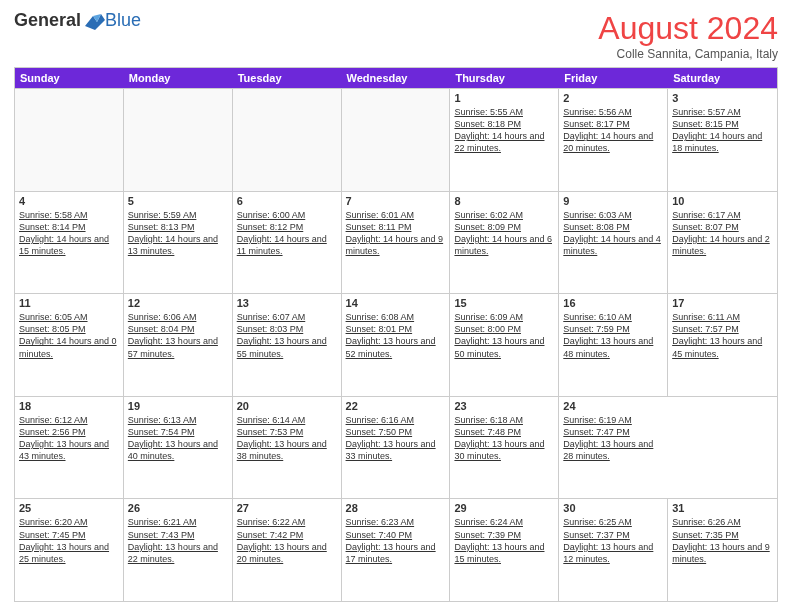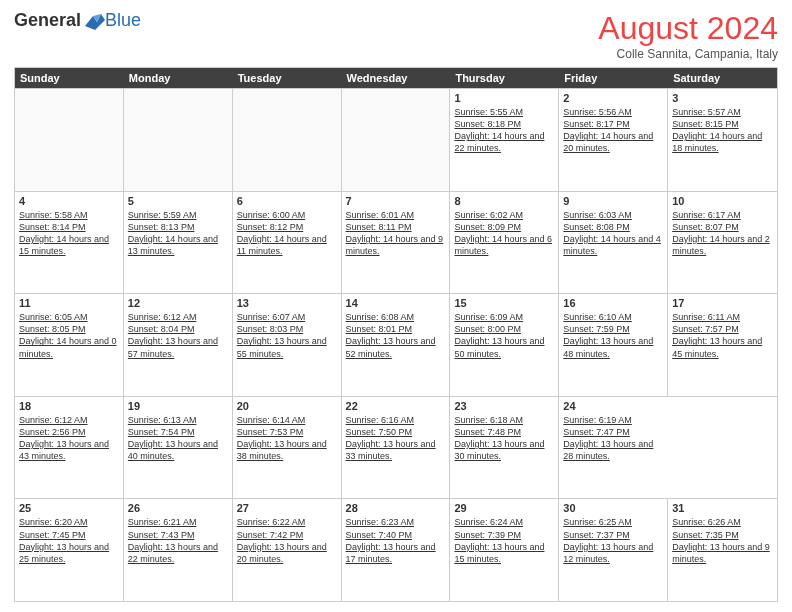--- a/index.html
+++ b/index.html
@@ -61,21 +61,21 @@
     }
     .calendar {
       flex: 1;
       display: flex;
       flex-direction: column;
       border: 1px solid #ccc;
     }
     .cal-header {
       display: grid;
       grid-template-columns: repeat(7, 1fr);
-      background: #404040;
+      background: #6d28d9;
     }
     .cal-header-cell {
       color: #fff;
       font-size: 11px;
       font-weight: bold;
       padding: 4px 5px;
       text-align: left;
     }
     .cal-body {
       flex: 1;
@@ -228,21 +228,21 @@
         <div class="cal-row">
           <div class="cal-cell">
             <span class="day-number">11</span>
             <div class="cell-text">Sunrise: 6:05 AM
 Sunset: 8:05 PM
 Daylight: 14 hours
 and 0 minutes.</div>
           </div>
           <div class="cal-cell">
             <span class="day-number">12</span>
-            <div class="cell-text">Sunrise: 6:12 AM
+            <div class="cell-text">Sunrise: 6:06 AM
 Sunset: 8:04 PM
 Daylight: 13 hours
 and 57 minutes.</div>
           </div>
           <div class="cal-cell">
             <span class="day-number">13</span>
             <div class="cell-text">Sunrise: 6:07 AM
 Sunset: 8:03 PM
 Daylight: 13 hours
 and 55 minutes.</div>

